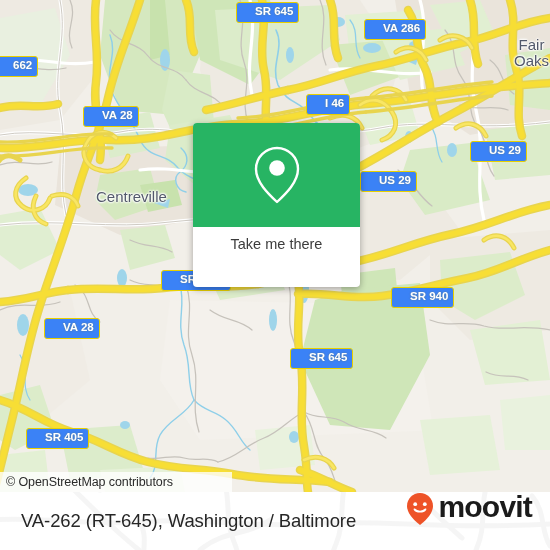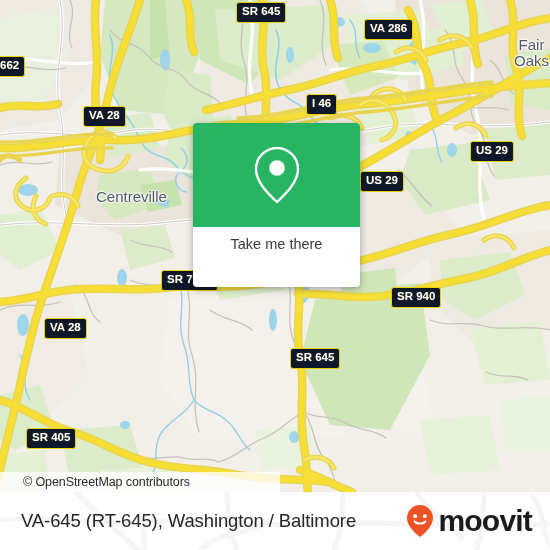--- a/index.html
+++ b/index.html
@@ -30,44 +30,44 @@
     position: absolute;
     left: 0; top: 0;
     width: 550px; height: 492px;
   }
 
   
   #attribution {
     position: absolute;
     left: 0;
     bottom: 0;
-    width: 280px;
+    width: 232px;
     height: 20px;
     background: rgba(255,255,255,0.78);
     display: flex;
     align-items: center;
-    padding-left: 23px;
+    padding-left: 6px;
     box-sizing: border-box;
     font-size: 12.5px;
     color: #2b2b2b;
     letter-spacing: -0.1px;
     z-index: 40;
   }
 
   
   .shield {
     position: absolute;
-    background: #0f172a;
+    background: #3b82f6;
     border: 1.6px solid #e8d000;
     border-radius: 3px;
     color: #ffffff;
     font-weight: bold;
     font-size: 11.5px;
     line-height: 1;
-    padding: 3px 5px 4px 5px;
+    padding: 3px 5px 4px 18px;
     white-space: nowrap;
     text-shadow: 0 0 2px rgba(140,120,0,0.45);
     box-sizing: border-box;
     z-index: 25;
   }
 
   .place-label {
     position: absolute;
     color: #53596b;
     font-size: 15px;
@@ -155,21 +155,20 @@
     color: #262626;
     letter-spacing: -0.1px;
     z-index: 5;
   }
   #moovit-logo {
     position: absolute;
     right: 18px;
     top: 0;
     height: 58px;
     display: flex;
-    align-items: center;
     gap: 3px;
     z-index: 5;
   }
   #moovit-wordmark {
     font-size: 30px;
     font-weight: bold;
     color: #1b1b1b;
     letter-spacing: -0.8px;
     line-height: 1;
   }
@@ -472,21 +471,21 @@
       <path d="M404,-10 C420,16 440,32 462,52"></path>
       <path d="M490,-10 C478,18 488,38 476,64"></path>
       <path d="M-10,-2 C30,6 60,-4 100,4"></path>
       <path d="M200,64 C224,44 246,50 270,34"></path>
       <path d="M532,10 C546,26 540,44 550,60"></path>
       <path d="M140,36 C150,54 138,70 148,88"></path>
     </g>
   </svg>
 
   <div id="footer-title">
-    <span>VA-645 (RT-645), Washington / Baltimore</span>
+    <span>VA-262 (RT-645), Washington / Baltimore</span>
   </div>
 
   <div id="moovit-logo">
     <svg width="30" height="34" viewBox="0 0 30 34" xmlns="http://www.w3.org/2000/svg">
       <path d="M15 1 C7.8 1 2 6.8 2 14 C2 22.5 11.2 30 15 33 C18.8 30 28 22.5 28 14 C28 6.8 22.2 1 15 1 Z" fill="#ee5328"></path>
       <circle cx="10.2" cy="12.2" r="1.9" fill="#ffffff"></circle>
       <circle cx="19.8" cy="12.2" r="1.9" fill="#ffffff"></circle>
       <path d="M9.6 17.4 C11.6 20.4 18.4 20.4 20.4 17.4" stroke="#ffffff" stroke-width="1.9" fill="none" stroke-linecap="round"></path>
     </svg>
     <span id="moovit-wordmark">moovit</span>

